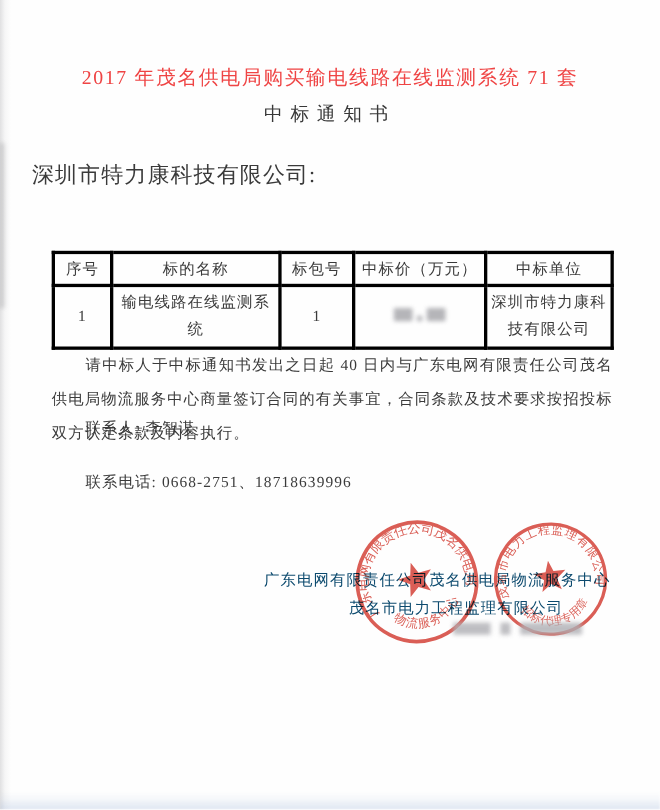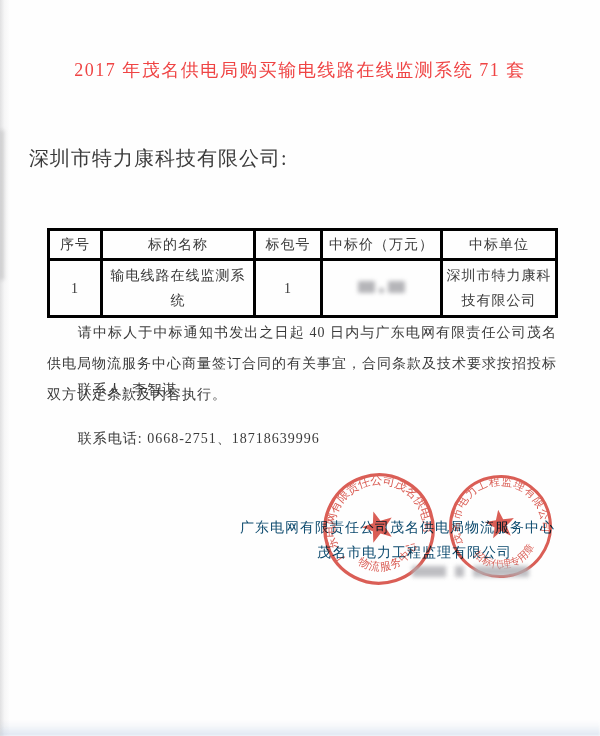--- a/index.html
+++ b/index.html
@@ -112,20 +112,21 @@
   .stamp-2 { left: 447px; top: 471px; width: 107px; height: 111px; transform: rotate(-8deg); }
   .stamp svg { width: 100%; height: 100%; }
   .stamp text { fill: #d6483e; font-family: "Liberation Serif", "DejaVu Serif", serif; }
 </style>
 </head>
 <body>
 
 <div class="paper">
 
   <div class="doc-title-1">2017 年茂名供电局购买输电线路在线监测系统 71 套</div>
+  <div class="doc-title-2">中标通知书</div>
 
   <div class="recipient">深圳市特力康科技有限公司:</div>
 
 
   <table class="award">
     <colgroup>
       <col class="col-seq">
         <col class="col-name">
         <col class="col-pkg">
         <col class="col-price">

